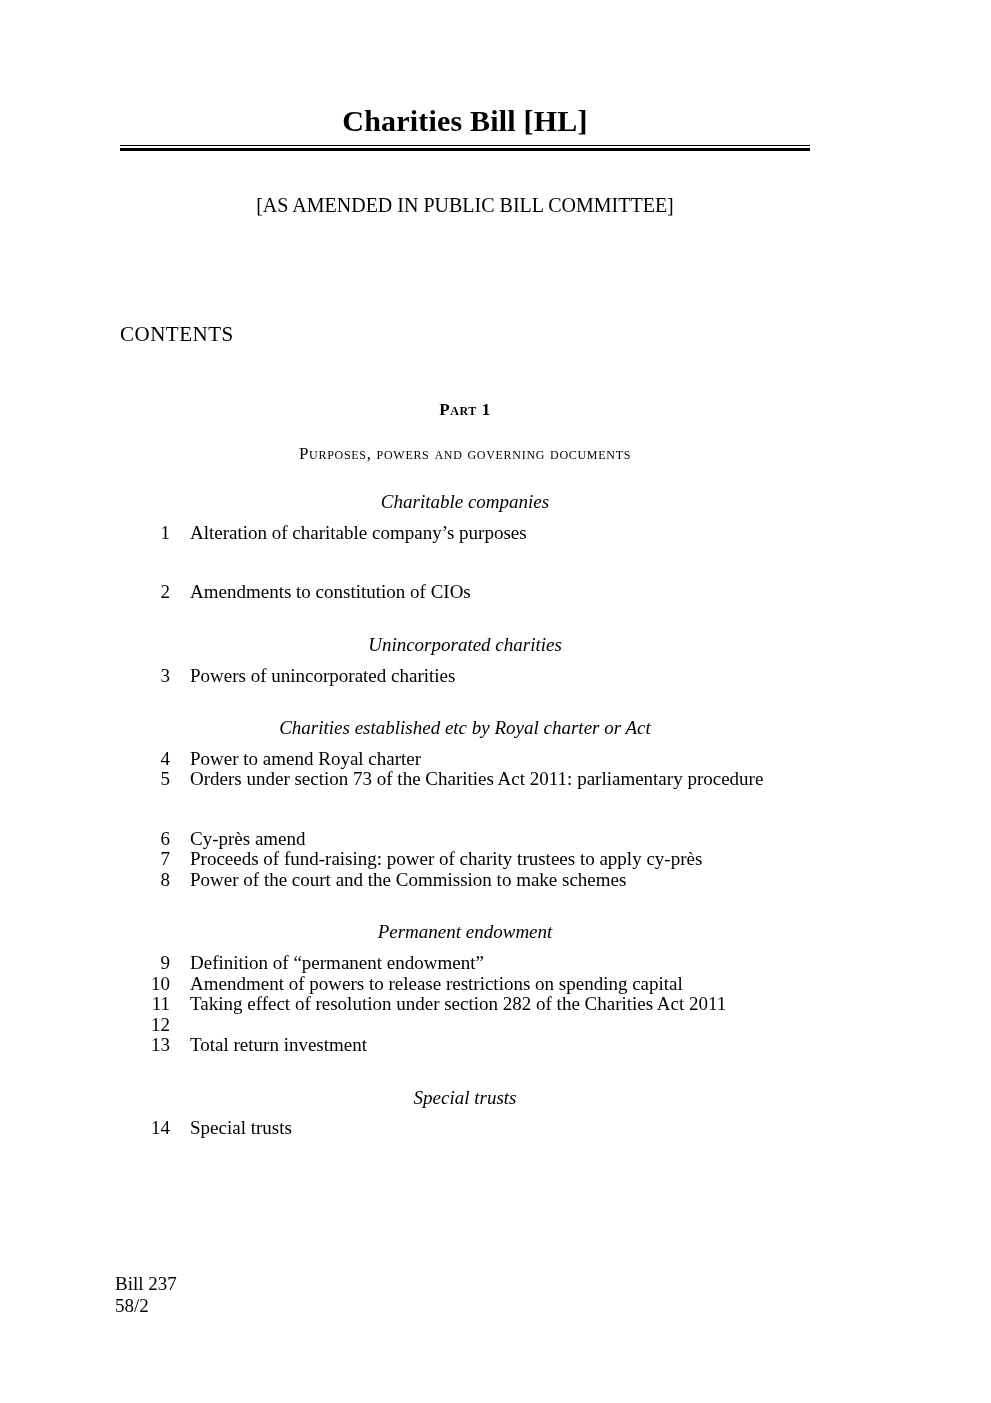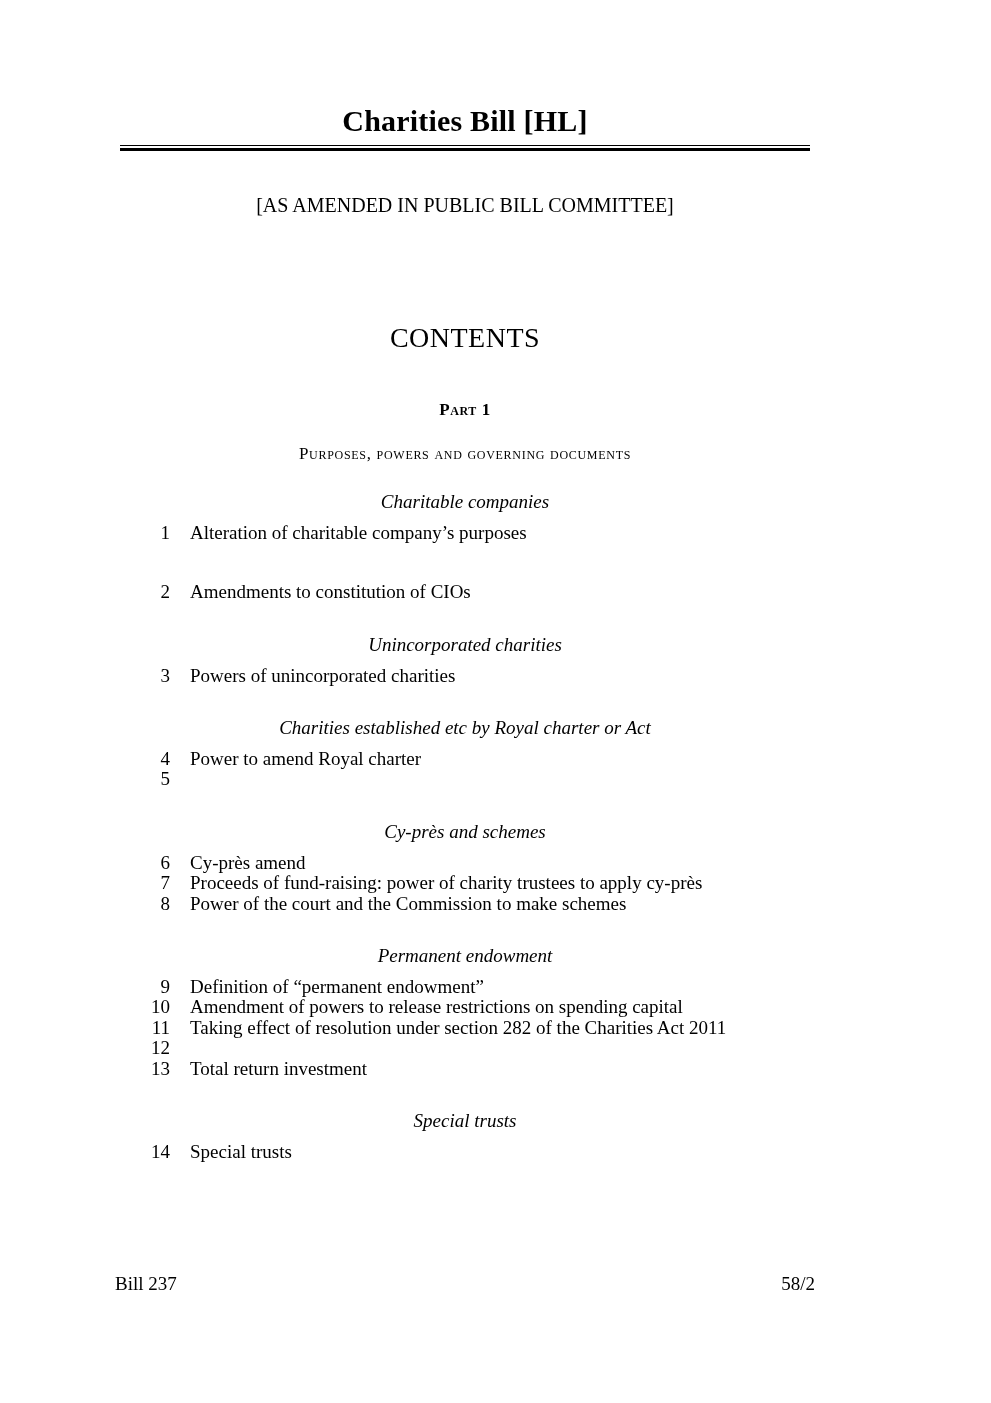--- a/index.html
+++ b/index.html
@@ -68,22 +68,22 @@
     font-size: 20px;
     line-height: 1.2;
   }
 
   
   .contents-heading {
     position: absolute;
     left: 120px;
     top: 322px;
     width: 690px;
-    text-align: center;
-    font-size: 28px;
+    text-align: left;
+    font-size: 21px;
     letter-spacing: 0.5px;
   }
 
   
   .part-block {
     position: absolute;
     left: 120px;
     top: 400px;
     width: 690px;
   }
@@ -143,20 +143,21 @@
 
   
   .footer {
     position: absolute;
     left: 115px;
     top: 1273px;
     width: 700px;
     display: flex;
     justify-content: space-between;
     font-size: 19px;
+    flex-direction: column;
   }
 </style>
 </head>
 <body>
 
 <div class="page">
 
   <div class="title-block">
     <div class="doc-title">Charities Bill [HL]</div>
     <div class="rule">
@@ -207,26 +208,26 @@
       <div class="group-gap"></div>
       <div class="group">
         <div class="group-heading">Charities established etc by Royal charter or Act</div>
         <div class="group-items">
           <div class="toc-row">
             <span class="toc-num">4</span>
             <span class="toc-label">Power to amend Royal charter</span>
           </div>
           <div class="toc-row">
             <span class="toc-num">5</span>
-          </div>
-        </div>
-      </div>
-      <div class="group-gap"></div>
-      <div class="group">
-        <div class="group-heading">Cy-près and schemes</div>
+            <span class="toc-label">Orders under section 73 of the Charities Act 2011: parliamentary procedure</span>
+          </div>
+        </div>
+      </div>
+      <div class="group-gap"></div>
+      <div class="group">
         <div class="group-items">
           <div class="toc-row">
             <span class="toc-num">6</span>
             <span class="toc-label">Cy-près amend</span>
           </div>
           <div class="toc-row">
             <span class="toc-num">7</span>
             <span class="toc-label">Proceeds of fund-raising: power of charity trustees to apply cy-près</span>
           </div>
           <div class="toc-row">

